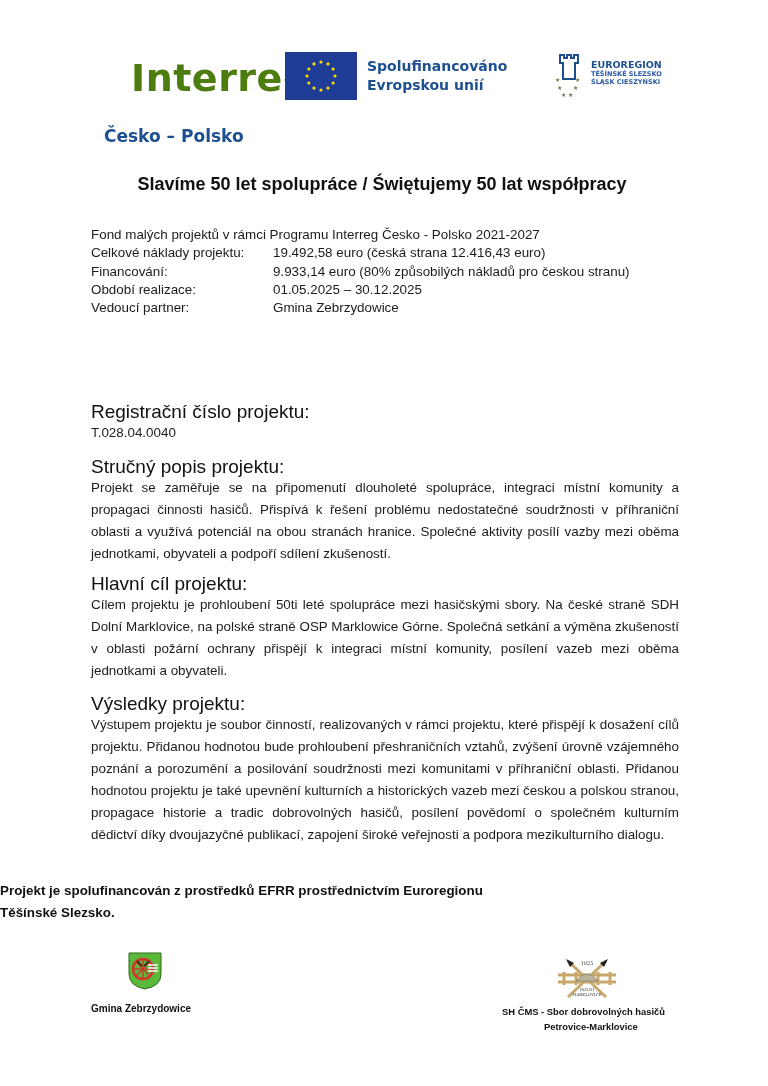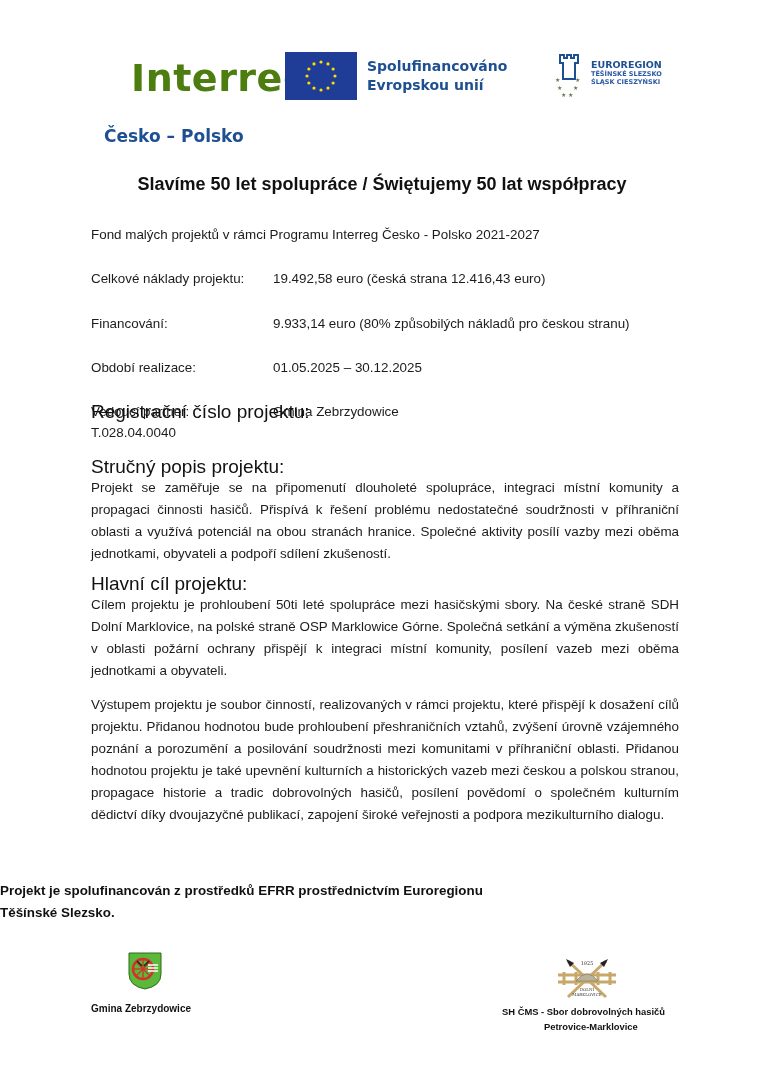--- a/index.html
+++ b/index.html
@@ -17,21 +17,21 @@
   .euroregion svg.tower { position: absolute; left: 0; top: 0; width: 30px; height: 46px; }
   .euroregion .er-text { position: absolute; left: 38px; top: 7px; font-family: "DejaVu Sans", sans-serif; font-weight: bold; color: #1d4f91; }
   .er-title { font-size: 9.5px; line-height: 11px; }
   .er-line { font-size: 6.5px; line-height: 8px; color: #2b5aa5; }
 
   
   .main-title { position: absolute; left: 0; width: 764px; top: 174px; text-align: center; font-size: 18px; font-weight: bold; color: #111; }
 
   
   .info { position: absolute; left: 91px; top: 226px; width: 590px; font-size: 13.4px; line-height: 18.3px; color: #1c1c1c; }
-  .info .row { display: flex; margin-top: 26px; }
+  .info .row { display: flex; }
   .info .k { width: 182px; flex: none; }
   .info .v { flex: 1; }
 
   .section { position: absolute; left: 91px; width: 588px; font-size: 13.4px; color: #1c1c1c; }
   .section h3 { font-size: 19px; font-weight: normal; line-height: 20px; color: #111; }
   .section p { line-height: 22px; text-align: justify; }
 
   .footer-note { position: absolute; left: 0; width: 768px; top: 880px; text-align: left; font-size: 13.4px; font-weight: bold; line-height: 22px; color: #111; }
 
   .logo-gmina { position: absolute; left: 128px; top: 952px; width: 34px; height: 38px; }
@@ -117,20 +117,21 @@
   <h3>Stručný popis projektu:</h3>
   <p>Projekt se zaměřuje se na připomenutí dlouholeté spolupráce, integraci místní komunity a propagaci činnosti hasičů. Přispívá k řešení problému nedostatečné soudržnosti v příhraniční oblasti a využívá potenciál na obou stranách hranice. Společné aktivity posílí vazby mezi oběma jednotkami, obyvateli a podpoří sdílení zkušeností.</p>
 </div>
 
 <div class="section" style="top:574px;">
   <h3>Hlavní cíl projektu:</h3>
   <p>Cílem projektu je prohloubení 50ti leté spolupráce mezi hasičskými sbory. Na české straně SDH Dolní Marklovice, na polské straně OSP Marklowice Górne. Společná setkání a výměna zkušeností v oblasti požární ochrany přispějí k integraci místní komunity, posílení vazeb mezi oběma jednotkami a obyvateli.</p>
 </div>
 
 <div class="section" style="top:694px;">
+  <h3>Výsledky projektu:</h3>
   <p>Výstupem projektu je soubor činností, realizovaných v rámci projektu, které přispějí k dosažení cílů projektu. Přidanou hodnotou bude prohloubení přeshraničních vztahů, zvýšení úrovně vzájemného poznání a porozumění a posilování soudržnosti mezi komunitami v příhraniční oblasti. Přidanou hodnotou projektu je také upevnění kulturních a historických vazeb mezi českou a polskou stranou, propagace historie a tradic dobrovolných hasičů, posílení povědomí o společném kulturním dědictví díky dvoujazyčné publikací, zapojení široké veřejnosti a podpora mezikulturního dialogu.</p>
 </div>
 
 <div class="footer-note">
   <div>Projekt je spolufinancován z prostředků EFRR prostřednictvím Euroregionu</div>
   <div>Těšínské Slezsko.</div>
 </div>
 
 <svg class="logo-gmina" viewBox="0 0 34 38">
   <path d="M1 1 H33 V22 Q33 34 17 37 Q1 34 1 22 Z" fill="#5cb83a" stroke="#2d6b1a" stroke-width="1"></path>

